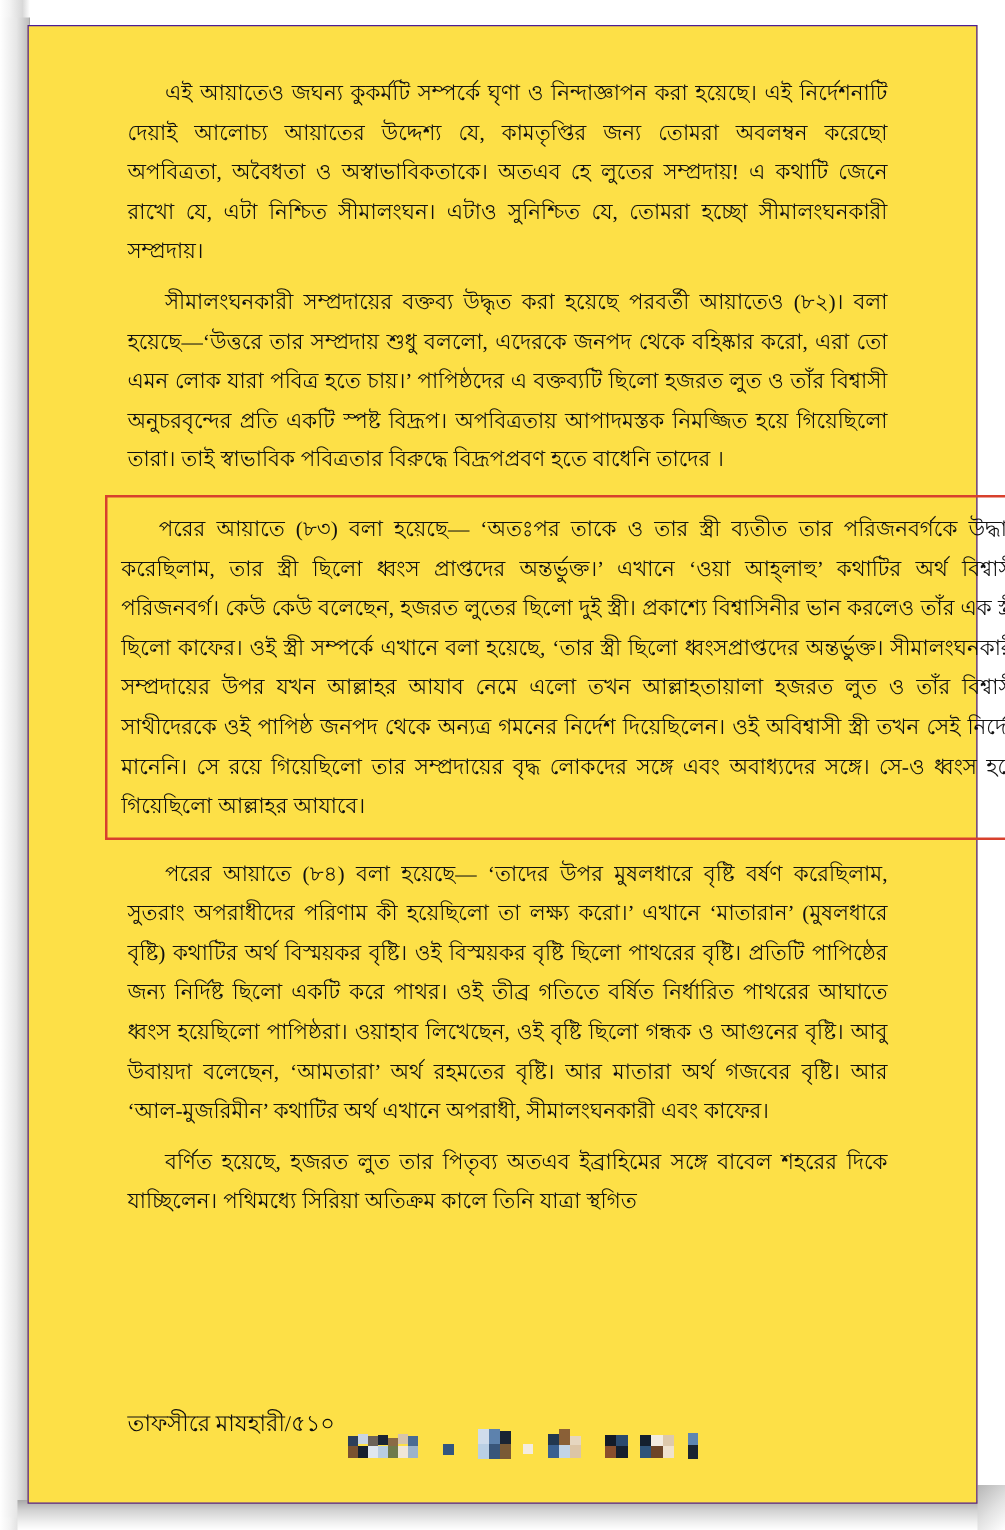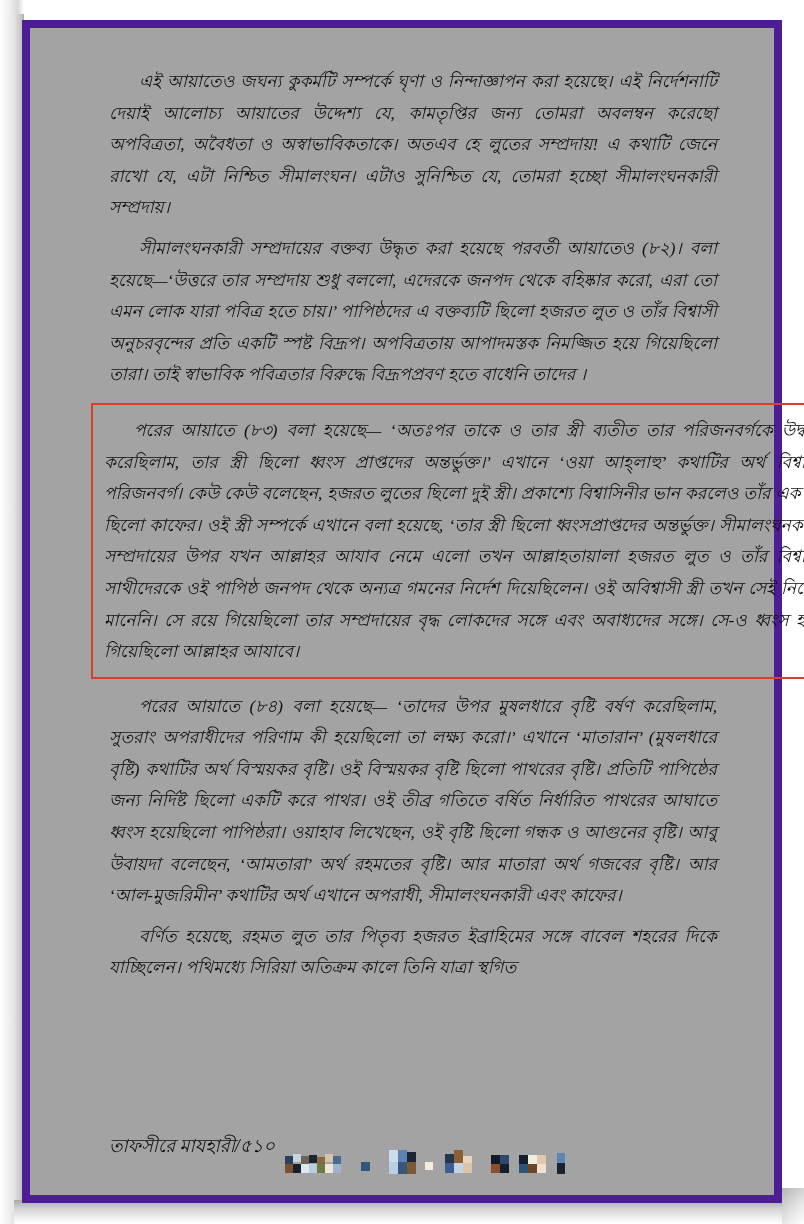--- a/index.html
+++ b/index.html
@@ -46,24 +46,23 @@
     background: linear-gradient(135deg, #b5b5b5 0%, #e2e2e2 55%, #ffffff 100%);
   }
 
   
   .page {
     position: absolute;
     left: 22px;
     top: 20px;
     width: 760px;
     height: 1183px;
-    background: #a3a3a3;
-    border: 8px solid #4c1d95;
+    background: #fde047;
+    border: 1px solid #4c1d95;
     box-sizing: border-box;
-    font-style: italic;
   }
 
   .page-body {
     position: absolute;
     left: 79px;
     top: 38px;
     width: 608px;
   }
 
   
@@ -138,21 +137,21 @@
     <p class="para">এই আয়াতেও জঘন্য কুকর্মটি সম্পর্কে ঘৃণা ও নিন্দাজ্ঞাপন করা হয়েছে। এই নির্দেশনাটি দেয়াই আলোচ্য আয়াতের উদ্দেশ্য যে, কামতৃপ্তির জন্য তোমরা অবলম্বন করেছো অপবিত্রতা, অবৈধতা ও অস্বাভাবিকতাকে। অতএব হে লুতের সম্প্রদায়! এ কথাটি জেনে রাখো যে, এটা নিশ্চিত সীমালংঘন। এটাও সুনিশ্চিত যে, তোমরা হচ্ছো সীমালংঘনকারী সম্প্রদায়।</p>
 
     <p class="para">সীমালংঘনকারী সম্প্রদায়ের বক্তব্য উদ্ধৃত করা হয়েছে পরবর্তী আয়াতেও (৮২)। বলা হয়েছে—‘উত্তরে তার সম্প্রদায় শুধু বললো, এদেরকে জনপদ থেকে বহিষ্কার করো, এরা তো এমন লোক যারা পবিত্র হতে চায়।’ পাপিষ্ঠদের এ বক্তব্যটি ছিলো হজরত লুত ও তাঁর বিশ্বাসী অনুচরবৃন্দের প্রতি একটি স্পষ্ট বিদ্রূপ। অপবিত্রতায় আপাদমস্তক নিমজ্জিত হয়ে গিয়েছিলো তারা। তাই স্বাভাবিক পবিত্রতার বিরুদ্ধে বিদ্রূপপ্রবণ হতে বাধেনি তাদের ।</p>
 
     <div class="callout">
       <p class="para">পরের আয়াতে (৮৩) বলা হয়েছে— ‘অতঃপর তাকে ও তার স্ত্রী ব্যতীত তার পরিজনবর্গকে উদ্ধার করেছিলাম, তার স্ত্রী ছিলো ধ্বংস প্রাপ্তদের অন্তর্ভুক্ত।’ এখানে ‘ওয়া আহ্‌লাহু’ কথাটির অর্থ বিশ্বাসী পরিজনবর্গ। কেউ কেউ বলেছেন, হজরত লুতের ছিলো দুই স্ত্রী। প্রকাশ্যে বিশ্বাসিনীর ভান করলেও তাঁর এক স্ত্রী ছিলো কাফের। ওই স্ত্রী সম্পর্কে এখানে বলা হয়েছে, ‘তার স্ত্রী ছিলো ধ্বংসপ্রাপ্তদের অন্তর্ভুক্ত। সীমালংঘনকারী সম্প্রদায়ের উপর যখন আল্লাহর আযাব নেমে এলো তখন আল্লাহতায়ালা হজরত লুত ও তাঁর বিশ্বাসী সাথীদেরকে ওই পাপিষ্ঠ জনপদ থেকে অন্যত্র গমনের নির্দেশ দিয়েছিলেন। ওই অবিশ্বাসী স্ত্রী তখন সেই নির্দেশ মানেনি। সে রয়ে গিয়েছিলো তার সম্প্রদায়ের বৃদ্ধ লোকদের সঙ্গে এবং অবাধ্যদের সঙ্গে। সে-ও ধ্বংস হয়ে গিয়েছিলো আল্লাহর আযাবে।</p>
     </div>
 
     <p class="para">পরের আয়াতে (৮৪) বলা হয়েছে— ‘তাদের উপর মুষলধারে বৃষ্টি বর্ষণ করেছিলাম, সুতরাং অপরাধীদের পরিণাম কী হয়েছিলো তা লক্ষ্য করো।’ এখানে ‘মাতারান’ (মুষলধারে বৃষ্টি) কথাটির অর্থ বিস্ময়কর বৃষ্টি। ওই বিস্ময়কর বৃষ্টি ছিলো পাথরের বৃষ্টি। প্রতিটি পাপিষ্ঠের জন্য নির্দিষ্ট ছিলো একটি করে পাথর। ওই তীব্র গতিতে বর্ষিত নির্ধারিত পাথরের আঘাতে ধ্বংস হয়েছিলো পাপিষ্ঠরা। ওয়াহাব লিখেছেন, ওই বৃষ্টি ছিলো গন্ধক ও আগুনের বৃষ্টি। আবু উবায়দা বলেছেন, ‘আমতারা’ অর্থ রহমতের বৃষ্টি। আর মাতারা অর্থ গজবের বৃষ্টি। আর ‘আল-মুজরিমীন’ কথাটির অর্থ এখানে অপরাধী, সীমালংঘনকারী এবং কাফের।</p>
 
-    <p class="para">বর্ণিত হয়েছে, রহমত লুত তার পিতৃব্য হজরত ইব্রাহিমের সঙ্গে বাবেল শহরের দিকে যাচ্ছিলেন। পথিমধ্যে সিরিয়া অতিক্রম কালে তিনি যাত্রা স্থগিত</p>
+    <p class="para">বর্ণিত হয়েছে, হজরত লুত তার পিতৃব্য অতএব ইব্রাহিমের সঙ্গে বাবেল শহরের দিকে যাচ্ছিলেন। পথিমধ্যে সিরিয়া অতিক্রম কালে তিনি যাত্রা স্থগিত</p>
 
   </div>
 
   <div class="footer">
     <div class="footer-label">তাফসীরে মাযহারী/৫১০</div>
 
     <div class="artifact">
       <svg width="284" height="34" viewBox="0 0 284 34" shape-rendering="crispEdges" aria-hidden="true">
 
         <rect x="0" y="6" width="8" height="8" fill="#2d3f5a"></rect>

